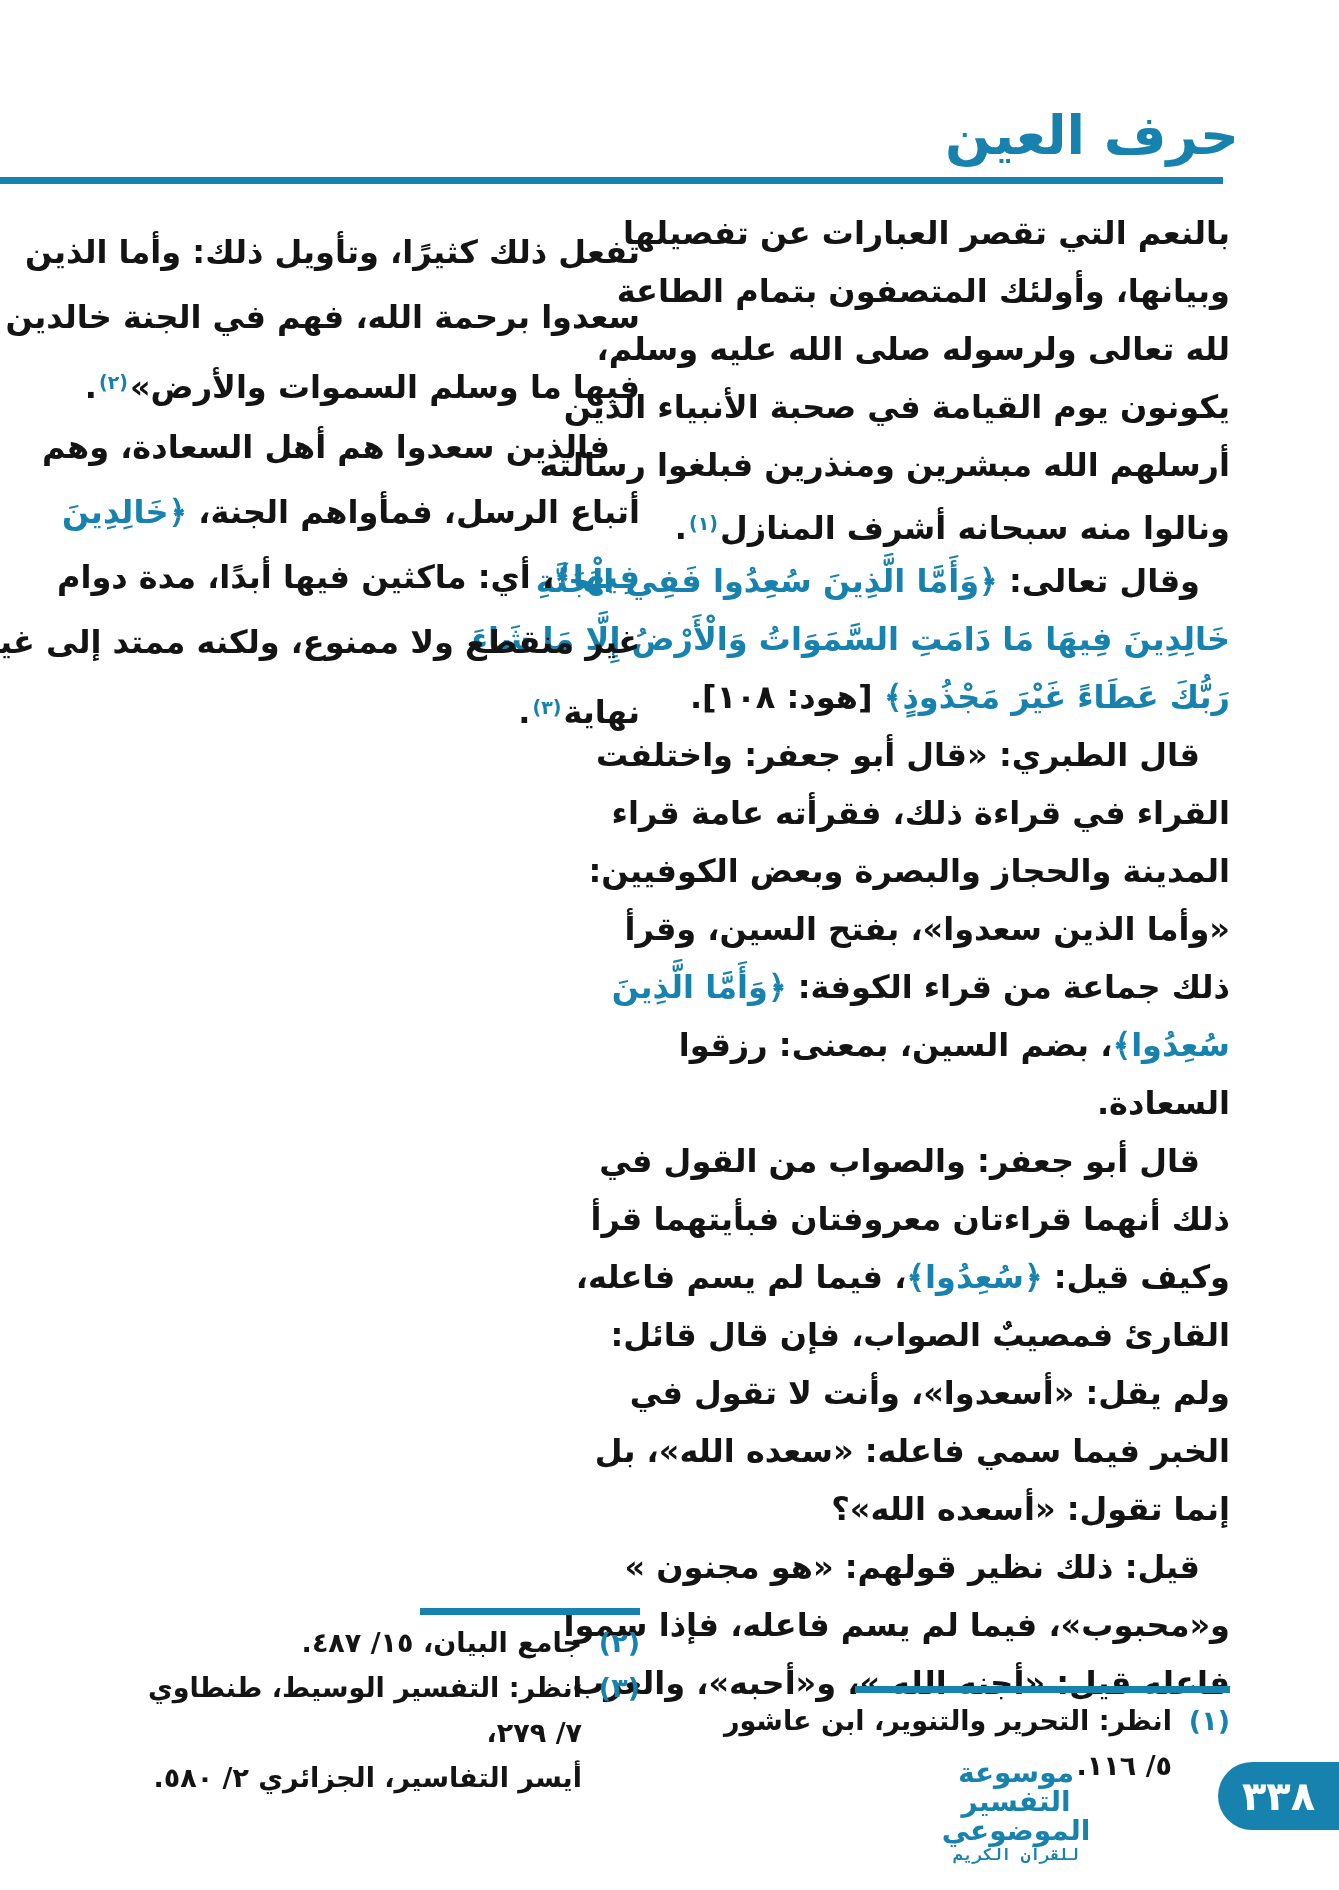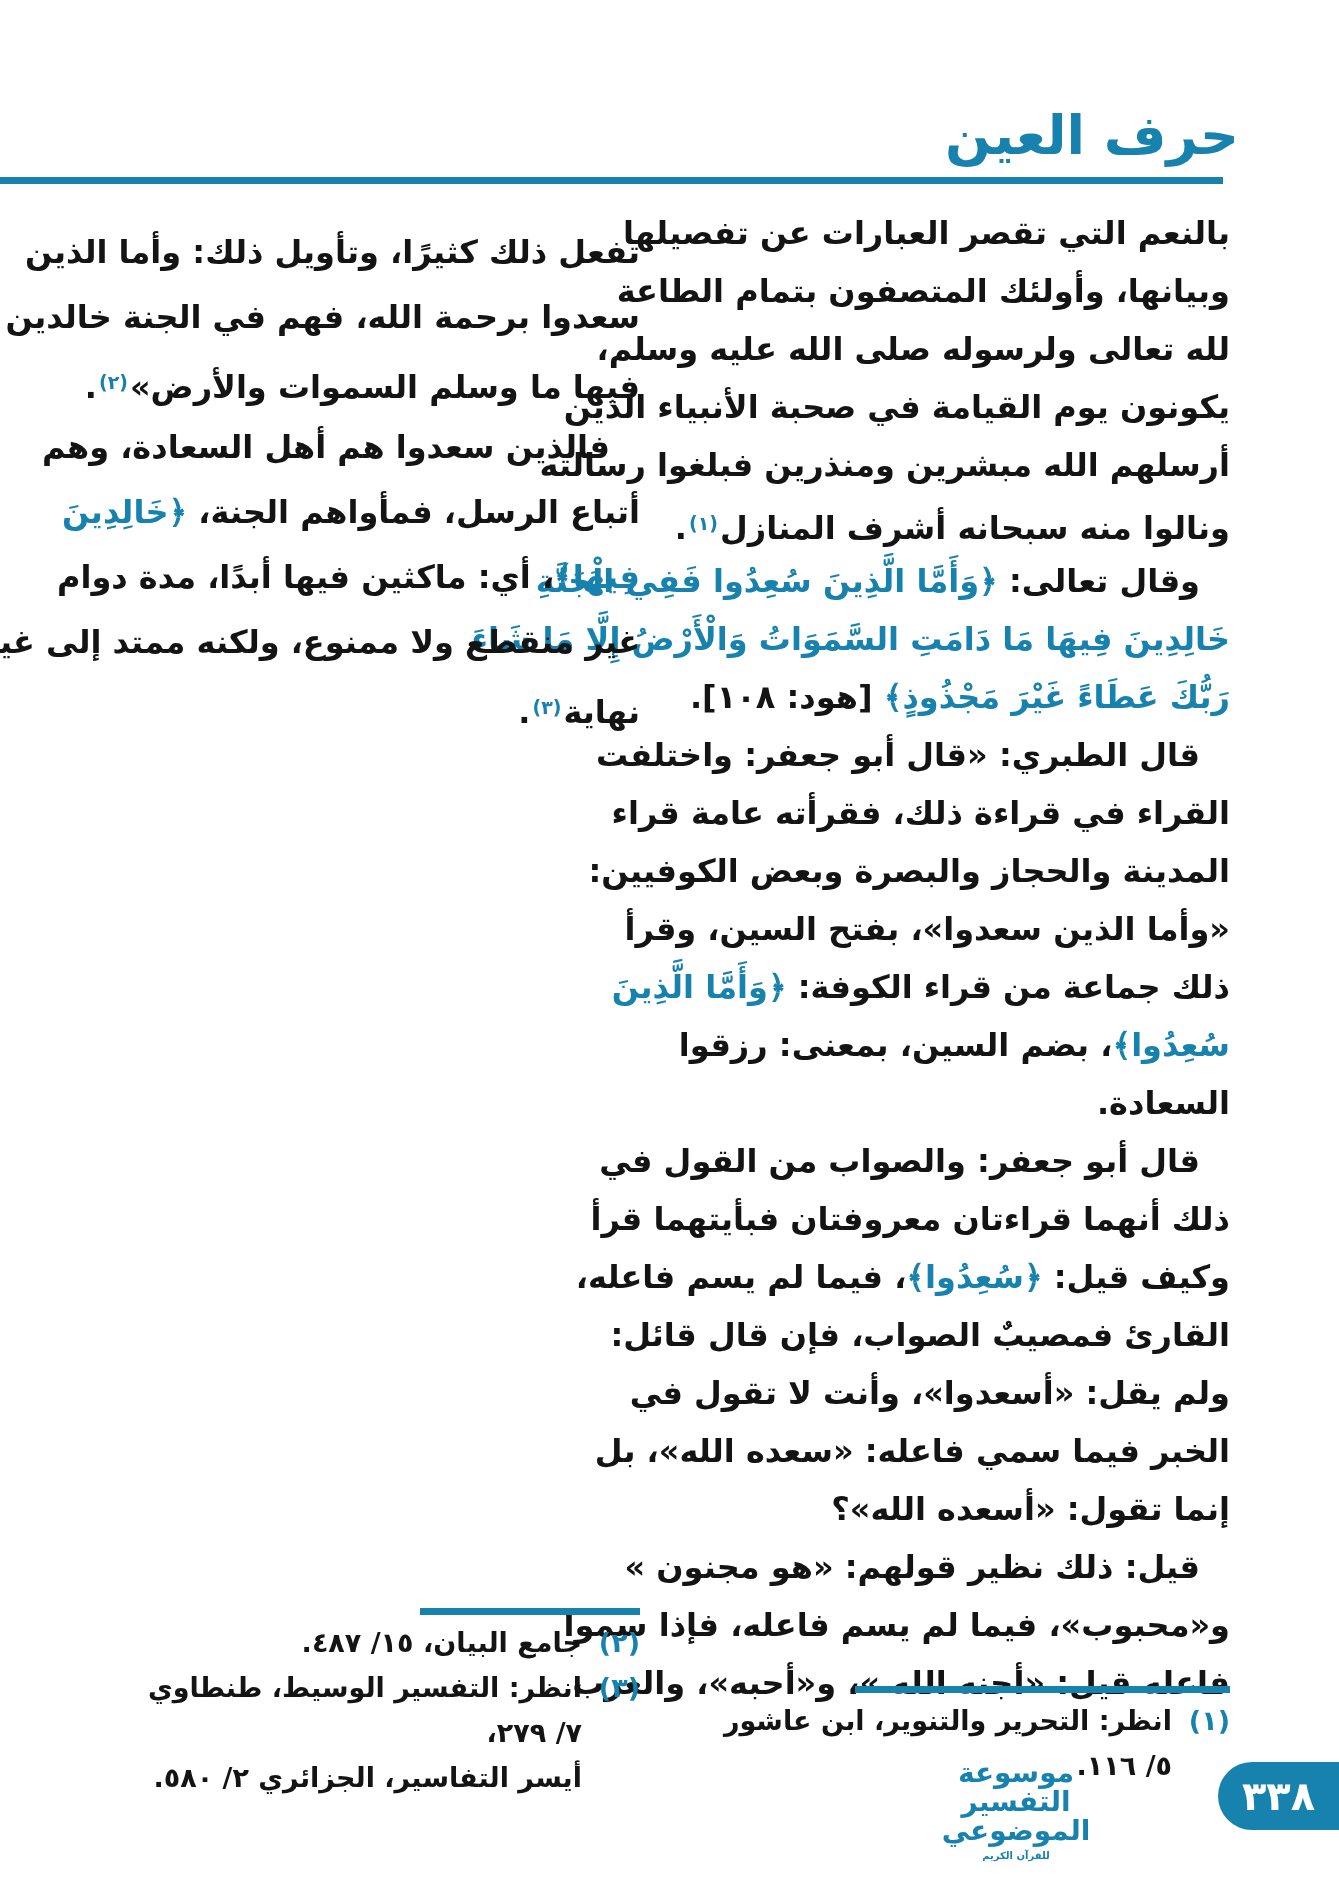--- a/index.html
+++ b/index.html
@@ -40,21 +40,21 @@
   .footnotes-right{ top:1698px; right:109px; width:530px; }
   .fn-row{ display:flex; justify-content:flex-start; gap:12px; line-height:45px; }
   .fn-row .num{ color:var(--teal); min-width:46px; text-align:right; }
   .fn-row.cont{ padding-right:58px; }
   
   .logo{
     position:absolute; top:1758px; left:916px; width:200px;
     color:var(--teal); text-align:center; font-weight:700;
   }
   .logo .l1{ font-size:28px; line-height:29px; letter-spacing:-1px; }
-  .logo .l2{ font-size:10px; line-height:18px; margin-top:2px; letter-spacing:1px; }
+  .logo .l2{ font-size:16px; line-height:18px; margin-top:2px; letter-spacing:1px;font-family:Liberation Mono, monospace; }
   .page-badge{
     position:absolute; top:1762px; right:0; width:121px; height:68px;
     background:var(--teal); border-radius:36px 0 0 36px;
     color:#fff; font-size:40px; font-weight:700;
     line-height:68px; text-align:center; direction:rtl;
   }
 </style>
 </head>
 <body>
 

